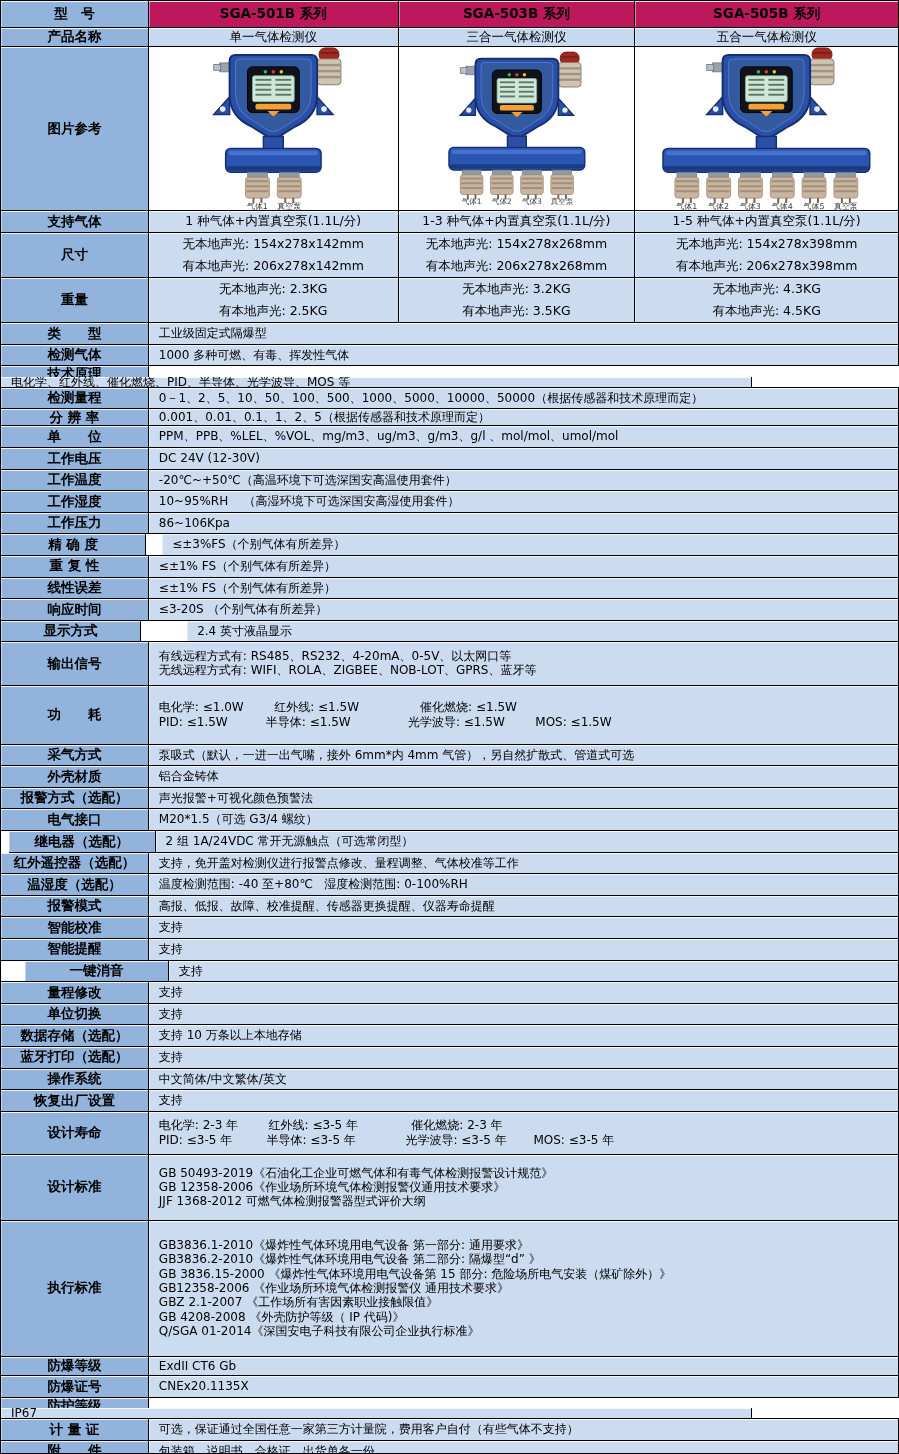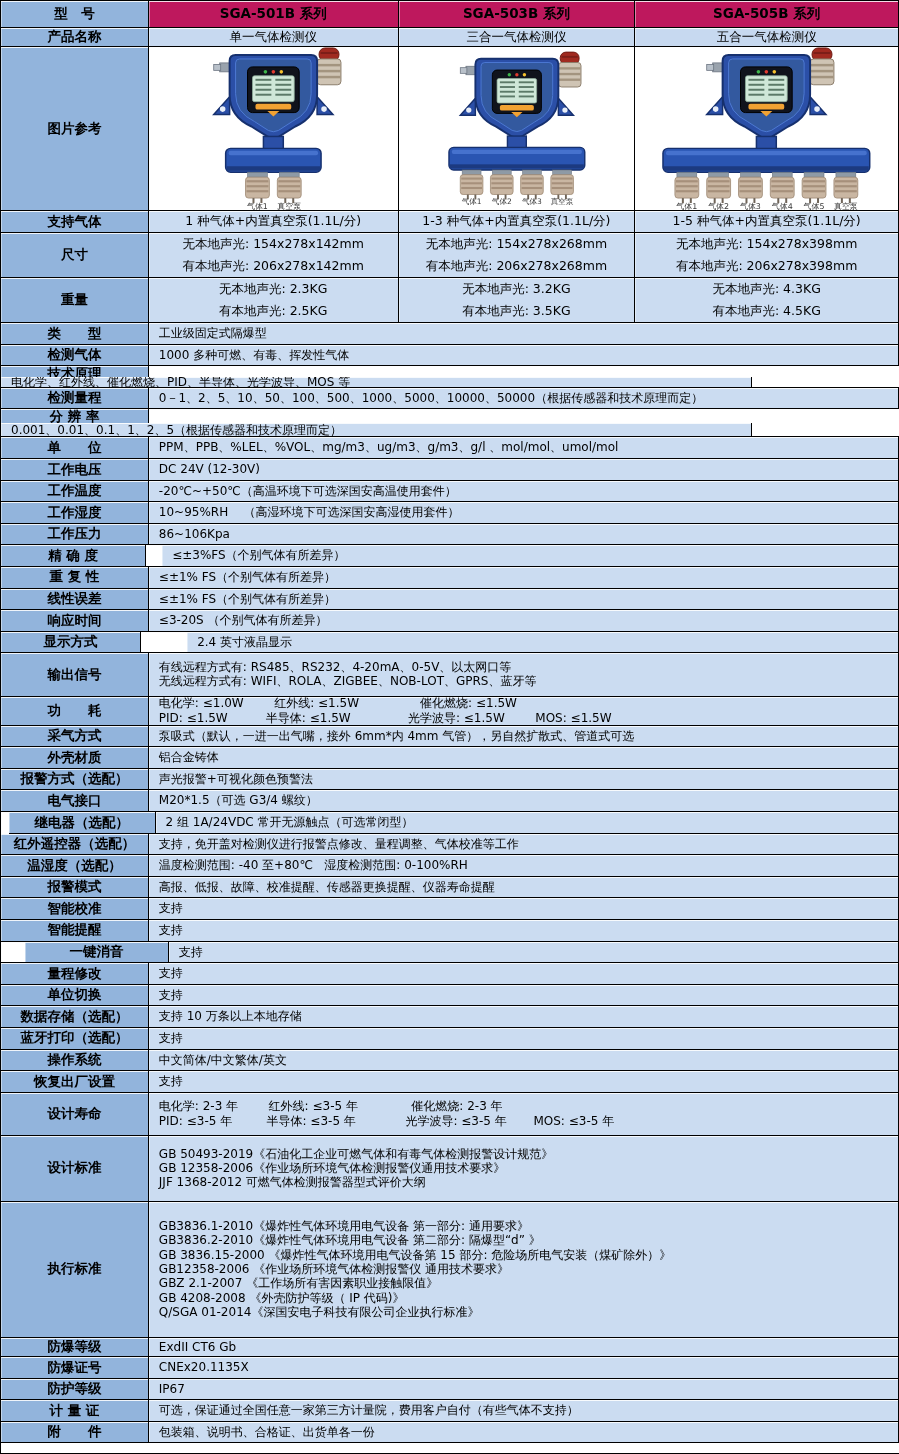--- a/index.html
+++ b/index.html
@@ -321,21 +321,21 @@
         <div class="cell value-wide"><div class="value-line">1000 多种可燃、有毒、挥发性气体</div></div>
       </div>
       <div class="row" style="height: 21.6px; flex-direction: column;">
         <div class="cell label">技术原理</div>
         <div class="cell value-wide"><div class="value-line">电化学、红外线、催化燃烧、PID、半导体、光学波导、MOS 等</div></div>
       </div>
       <div class="row" style="height: 21.6px;">
         <div class="cell label">检测量程</div>
         <div class="cell value-wide"><div class="value-line">0－1、2、5、10、50、100、500、1000、5000、10000、50000（根据传感器和技术原理而定）</div></div>
       </div>
-      <div class="row" style="height: 28px; flex-direction: column;">
+      <div class="row" style="height: 17px;">
         <div class="cell label">分 辨 率</div>
         <div class="cell value-wide"><div class="value-line">0.001、0.01、0.1、1、2、5（根据传感器和技术原理而定）</div></div>
       </div>
       <div class="row" style="height: 21.6px;">
         <div class="cell label">单　　位</div>
         <div class="cell value-wide"><div class="value-line">PPM、PPB、%LEL、%VOL、mg/m3、ug/m3、g/m3、g/l 、mol/mol、umol/mol</div></div>
       </div>
       <div class="row" style="height: 21.6px;">
         <div class="cell label">工作电压</div>
         <div class="cell value-wide"><div class="value-line">DC 24V (12-30V)</div></div>
@@ -369,21 +369,21 @@
         <div class="cell value-wide"><div class="value-line">≤3-20S （个别气体有所差异）</div></div>
       </div>
       <div class="row" style="height: 21.6px; gap: 46px;">
         <div class="cell label">显示方式</div>
         <div class="cell value-wide"><div class="value-line">2.4 英寸液晶显示</div></div>
       </div>
       <div class="row" style="height: 43.3px;">
         <div class="cell label">输出信号</div>
         <div class="cell value-wide"><div class="value-line">有线远程方式有: RS485、RS232、4-20mA、0-5V、以太网口等</div><div class="value-line">无线远程方式有: WIFI、ROLA、ZIGBEE、NOB-LOT、GPRS、蓝牙等</div></div>
       </div>
-      <div class="row" style="height: 29px;">
+      <div class="row" style="height: 59px;">
         <div class="cell label">功　　耗</div>
         <div class="cell value-wide"><div class="value-line">电化学: ≤1.0W        红外线: ≤1.5W                催化燃烧: ≤1.5W</div><div class="value-line">PID: ≤1.5W          半导体: ≤1.5W               光学波导: ≤1.5W        MOS: ≤1.5W</div></div>
       </div>
       <div class="row" style="height: 21.6px;">
         <div class="cell label">采气方式</div>
         <div class="cell value-wide"><div class="value-line">泵吸式（默认，一进一出气嘴，接外 6mm*内 4mm 气管），另自然扩散式、管道式可选</div></div>
       </div>
       <div class="row" style="height: 21.6px;">
         <div class="cell label">外壳材质</div>
         <div class="cell value-wide"><div class="value-line">铝合金铸体</div></div>
@@ -461,21 +461,21 @@
         <div class="cell value-wide"><div class="value-line">GB3836.1-2010《爆炸性气体环境用电气设备 第一部分: 通用要求》</div><div class="value-line">GB3836.2-2010《爆炸性气体环境用电气设备 第二部分: 隔爆型“d” 》</div><div class="value-line">GB 3836.15-2000 《爆炸性气体环境用电气设备第 15 部分: 危险场所电气安装（煤矿除外）》</div><div class="value-line">GB12358-2006 《作业场所环境气体检测报警仪 通用技术要求》</div><div class="value-line">GBZ 2.1-2007 《工作场所有害因素职业接触限值》</div><div class="value-line">GB 4208-2008 《外壳防护等级（ IP 代码)》</div><div class="value-line">Q/SGA 01-2014《深国安电子科技有限公司企业执行标准》</div></div>
       </div>
       <div class="row" style="height: 19px;">
         <div class="cell label">防爆等级</div>
         <div class="cell value-wide"><div class="value-line">ExdII CT6 Gb</div></div>
       </div>
       <div class="row" style="height: 21.6px;">
         <div class="cell label">防爆证号</div>
         <div class="cell value-wide"><div class="value-line">CNEx20.1135X</div></div>
       </div>
-      <div class="row" style="height: 21.6px;">
+      <div class="row" style="height: 21.6px; flex-direction: column;">
         <div class="cell label">防护等级</div>
         <div class="cell value-wide"><div class="value-line">IP67</div></div>
       </div>
       <div class="row" style="height: 21.6px;">
         <div class="cell label">计 量 证</div>
         <div class="cell value-wide"><div class="value-line">可选，保证通过全国任意一家第三方计量院，费用客户自付（有些气体不支持）</div></div>
       </div>
       <div class="row" style="height: 21.6px;">
         <div class="cell label">附　　件</div>
         <div class="cell value-wide"><div class="value-line">包装箱、说明书、合格证、出货单各一份</div></div>

